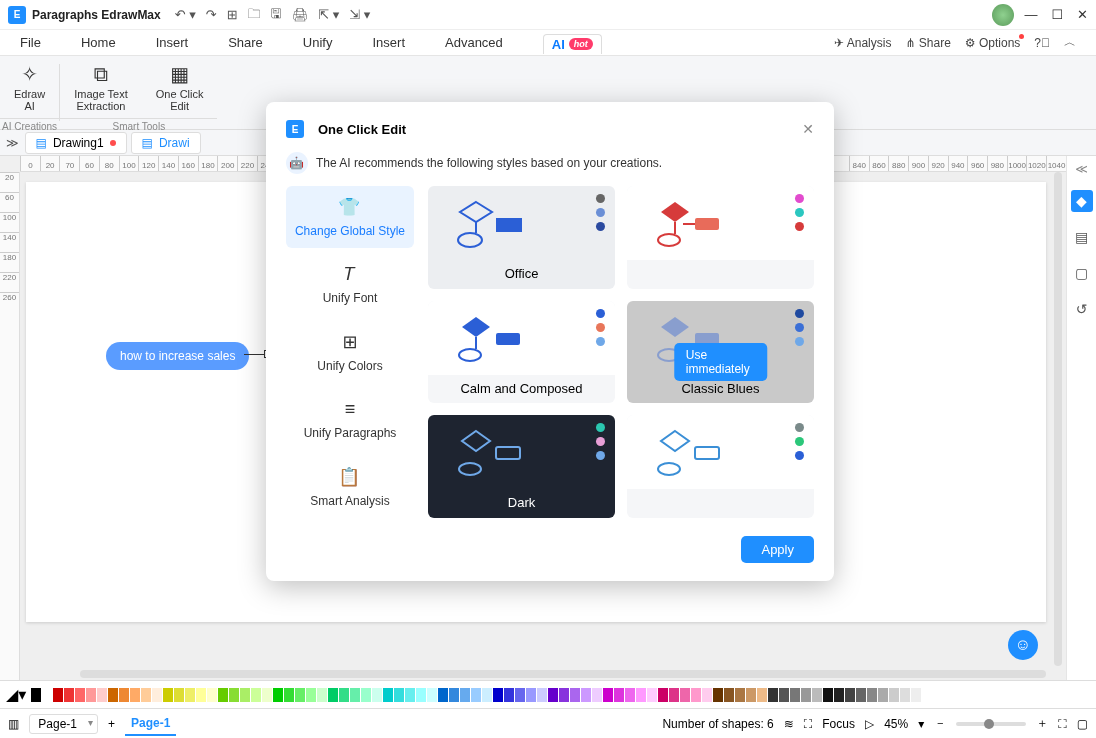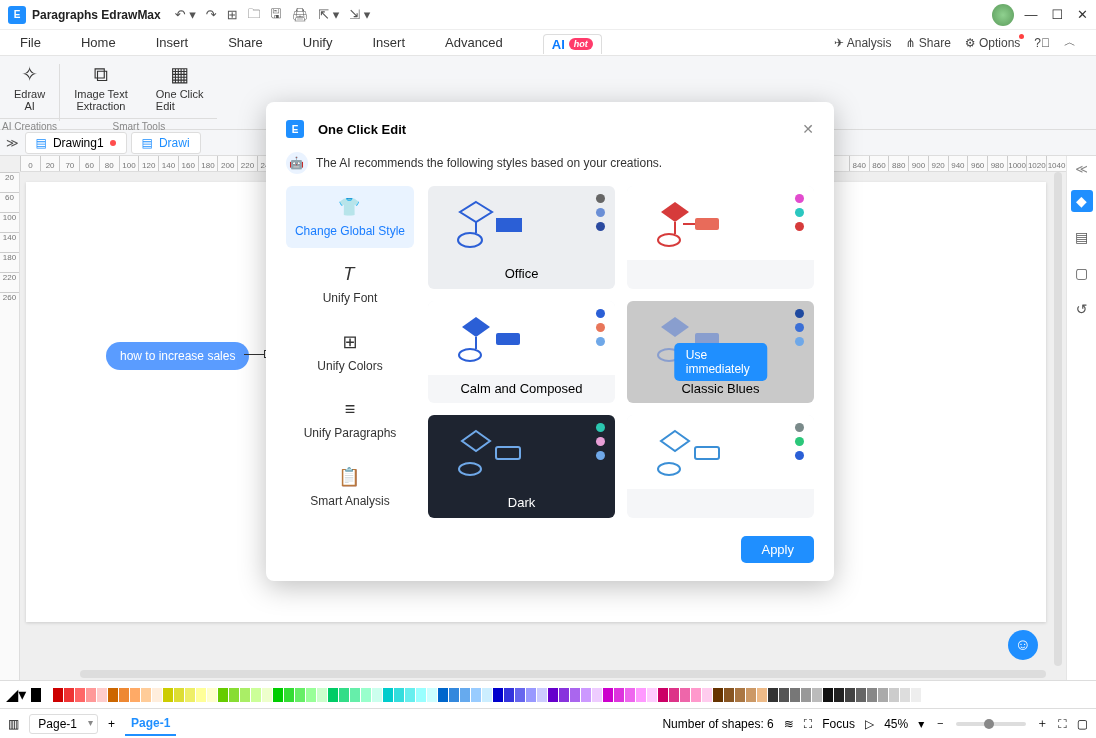--- a/index.html
+++ b/index.html
@@ -158,21 +158,21 @@
   <div class="ribbon-sep"></div>
   <div class="ribbon-col">
     <div class="ribbon-row">
       <div class="ribbon-item">
         <span class="ribbon-icon">⧉</span>
         <span style="white-space:pre; text-align:center">Image Text
 Extraction</span>
       </div>
       <div class="ribbon-item">
         <span class="ribbon-icon">▦</span>
-        <span style="white-space:pre; ">One Click
+        <span style="white-space:pre; text-align:center">One Click
 Edit</span>
       </div>
     </div>
     <div class="ribbon-group-label">Smart Tools</div>
   </div>
 </div>
 
 <div class="doc-tabs">
   <span class="expand">≫</span>
   <div class="doc-tab">

